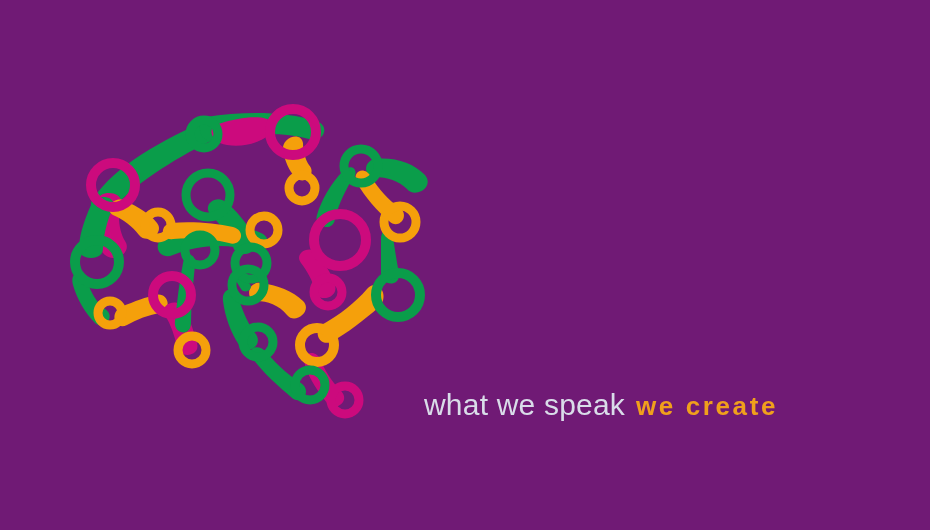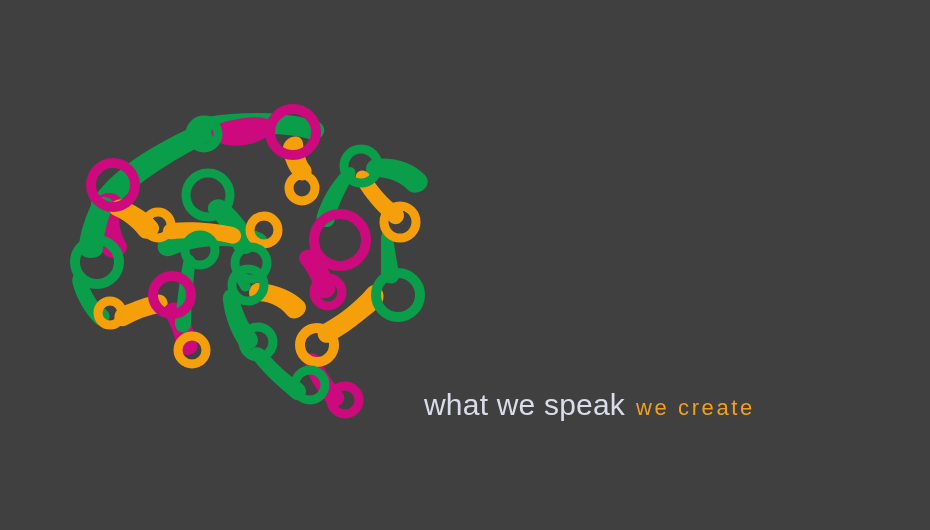--- a/index.html
+++ b/index.html
@@ -45,30 +45,30 @@
     font-weight: 400;
     letter-spacing: 0.2px;
     color: #d9dce9;
   }
   .tag-gap {
     display: inline-block;
     width: 11px;
   }
   .tag-accent {
     font-family: "Liberation Sans", sans-serif;
-    font-size: 22px;
-    font-weight: 400;
+    font-size: 26px;
+    font-weight: 700;
     letter-spacing: 2.6px;
     color: #f0a01c;
   }
 </style>
 </head>
 <body>
 
-<div id="stage" style="background: #404040;">
+<div id="stage" style="background: #701a75;">
 
   <div id="logo-wrap">
     <svg id="logo-svg" viewBox="0 0 390 330" xmlns="http://www.w3.org/2000/svg">
 
       <g>
 
         <path fill="#0a9d4a" d="M 38 104 C 60 70, 110 44, 150 26 C 160 24, 166 40, 156 46
                  C 118 64, 76 92, 58 114 C 48 122, 30 114, 38 104 Z"></path>
         <path fill="#0a9d4a" d="M 151 22 C 188 16, 230 16, 262 26 C 276 32, 268 48, 254 44
                  C 226 36, 190 38, 158 46 C 144 48, 140 26, 151 22 Z"></path>

